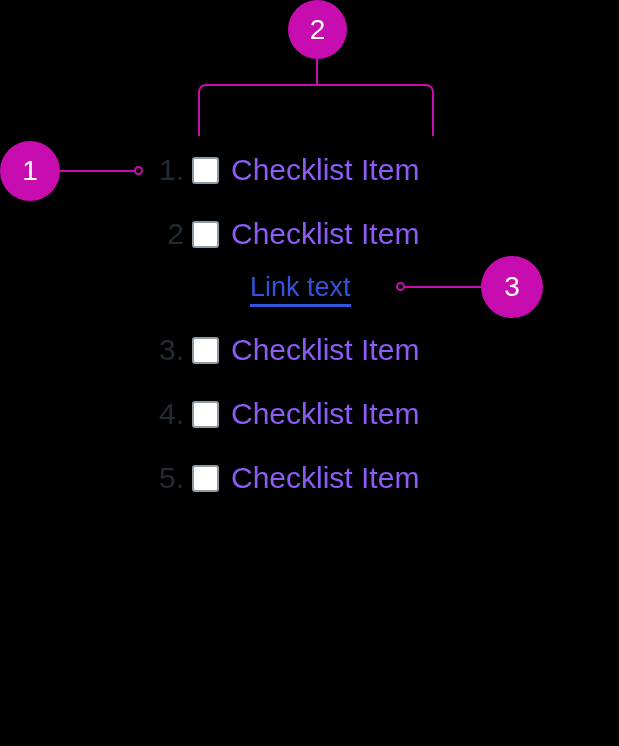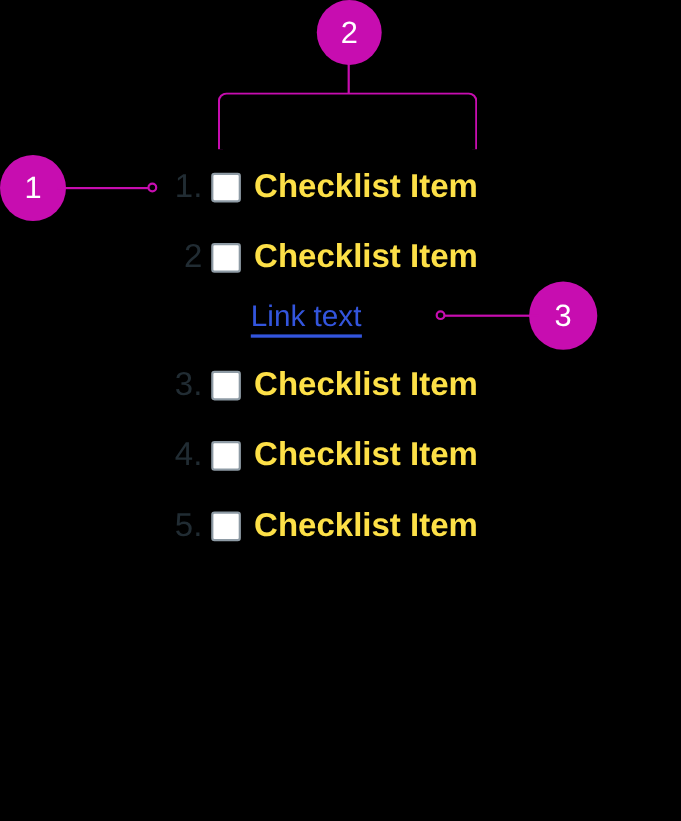--- a/index.html
+++ b/index.html
@@ -49,31 +49,31 @@
     height: 27px;
     background: #FFFFFF;
     border: 2px solid #8E9BA5;
     border-radius: 3px;
     box-sizing: border-box;
     flex: 0 0 auto;
   }
   .row-label {
     margin-left: 12px;
     font-size: 30px;
-    font-weight: 700;
-    color: #fde047;
+    font-weight: 400;
+    color: #8b5cf6;
     white-space: nowrap;
     line-height: 1;
     font-family: "Liberation Sans", sans-serif;
   }
 
   
   .link-row {
     position: absolute;
-    left: 228px;
+    left: 250px;
     top: 270px;
     height: 40px;
     display: flex;
     align-items: center;
   }
   .link-text {
     font-size: 27px;
     font-weight: 400;
     color: #3355DD;
     text-decoration: none;

